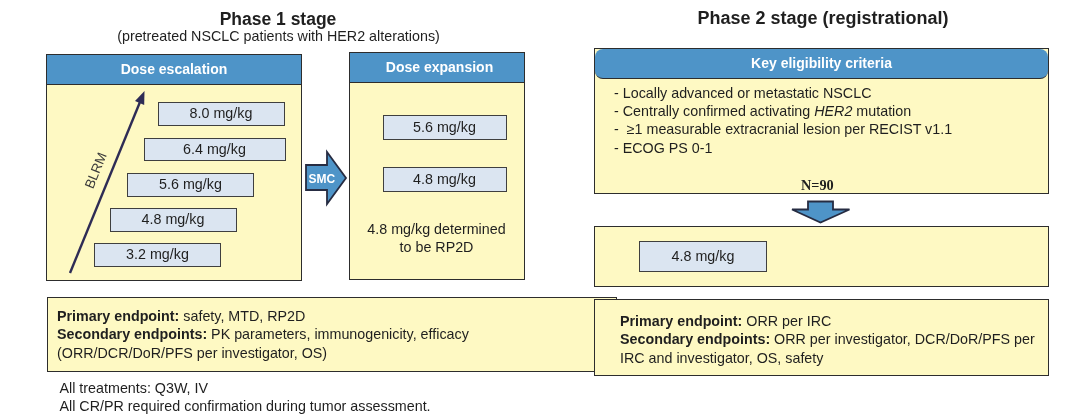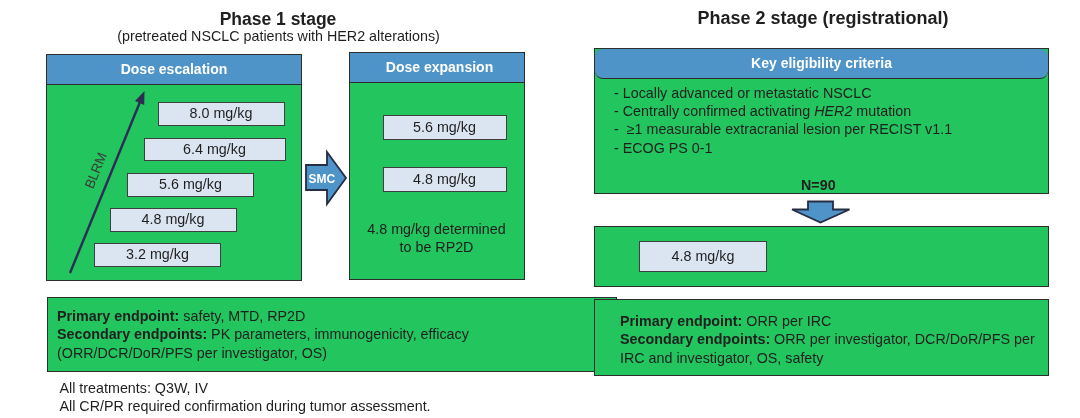--- a/index.html
+++ b/index.html
@@ -1,19 +1,19 @@
 <!DOCTYPE html>
 <html><head>
 <meta charset="utf-8">
 <style>
   html,body{margin:0;padding:0;}
   body{width:1080px;height:418px;position:relative;background:#ffffff;
        font-family:"Liberation Sans",sans-serif;color:#1f1f1f;}
   .abs{position:absolute;}
-  .box{position:absolute;border:1.5px solid #2d2d2d;background:#22c55e;box-sizing:border-box;}
+  .box{position:absolute;border:1.5px solid #2d2d2d;background:#fef9c3;box-sizing:border-box;}
   .hdr{position:absolute;left:0;top:0;right:0;background:#4e94c8;color:#fff;
        font-weight:bold;font-size:14px;text-align:center;border-bottom:1.5px solid #2d2d2d;}
   .dose{position:absolute;background:#dbe5f1;border:1.3px solid #3f3f3f;box-sizing:border-box;
         font-size:14.3px;text-align:center;color:#1f1f1f;margin-left:8px;}
   .t14{font-size:14.3px;line-height:18.5px;}
   b{font-weight:bold;}
 </style>
 </head>
 <body>
 
@@ -63,21 +63,21 @@
 <div class="abs" style="left:623px;top:7.5px;width:400px;text-align:center;font-size:18px;font-weight:bold;">Phase 2 stage (registrational)</div>
 
 <div class="box" style="left:594px;top:48px;width:455px;height:146px;">
   <div class="hdr" style="height:29px;line-height:29px;border-radius:8px;">Key eligibility criteria</div>
   <div class="abs t14" style="left:19px;top:35px;width:430px;line-height:18.2px;">
     - Locally advanced or metastatic NSCLC<br>
     - Centrally confirmed activating <i>HER2</i> mutation<br>
     -&nbsp; ≥1 measurable extracranial lesion per RECIST v1.1<br>
     - ECOG PS 0-1
   </div>
-  <div class="abs" style="left:206px;top:127.5px;font-size:14.3px;font-weight:bold;">N=90</div>
+  <div class="abs" style="left:206px;top:127.5px;font-size:14.3px;font-weight:bold;font-family:Liberation Serif, serif;">N=90</div>
 </div>
 
 <div class="box" style="left:594px;top:226px;width:455px;height:61px;">
   <div class="dose" style="left:36px;top:13.5px;width:128px;height:31px;line-height:29px;border-width:1.5px;">4.8 mg/kg</div>
 </div>
 
 <div class="box t14" style="left:594px;top:298.5px;width:455px;height:77.5px;padding:12px 10px 0 25px;">
   <b>Primary endpoint:</b> ORR per IRC<br>
   <b>Secondary endpoints:</b> ORR per investigator, DCR/DoR/PFS per IRC and investigator, OS, safety
 </div>

